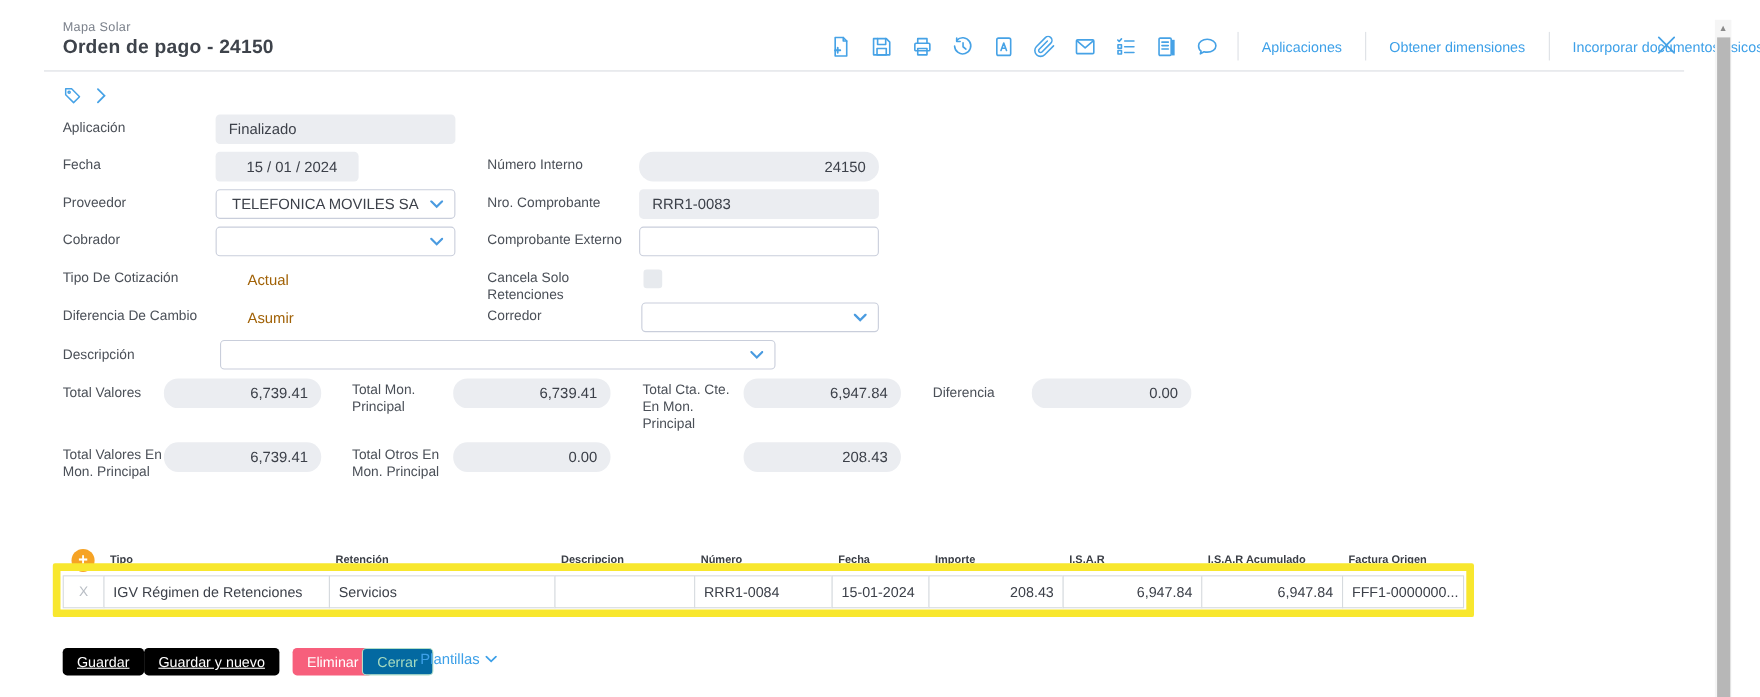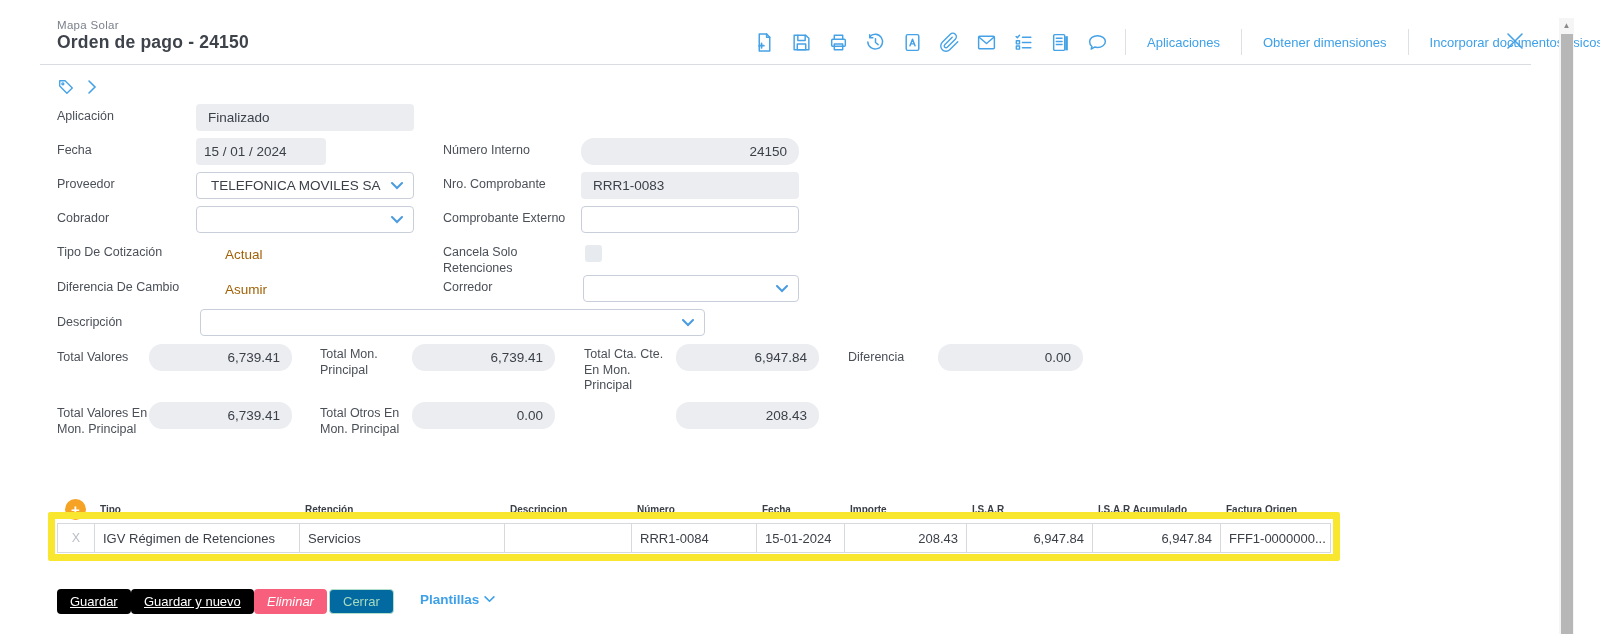--- a/index.html
+++ b/index.html
@@ -173,21 +173,21 @@
       <svg width="10" height="16" viewBox="0 0 10 16" fill="none" stroke="#46a2e6" stroke-width="1.6" stroke-linecap="round">
           <path d="M2 2l6 6-6 6"></path>
         </svg>
     </span>
   </div>
 
   <div class="lbl" style="left:57px;top:109px;">Aplicación</div>
   <div class="box ro" style="left:196px;top:104px;width:218px;">Finalizado</div>
 
   <div class="lbl" style="left:57px;top:143px;">Fecha</div>
-  <div class="box ro" style="left:196px;top:138px;width:130px;padding-left:8px;">15 / 01 / 2024</div>
+  <div class="box ro" style="left:196px;top:138px;width:130px;padding-left:28px;">15 / 01 / 2024</div>
 
   <div class="lbl" style="left:57px;top:177px;">Proveedor</div>
   <div class="sel" style="left:196px;top:172px;width:218px;">
     <span class="val">TELEFONICA MOVILES SA</span>
     <span>
         <svg width="12" height="8" viewBox="0 0 12 8" fill="none" stroke="#4a9be0" stroke-width="2" stroke-linecap="round">
           <path d="M1 1l5 5 5-5"></path>
         </svg>
       </span>
   </div>
@@ -284,23 +284,23 @@
     <div class="cell num">208.43</div>
     <div class="cell num">6,947.84</div>
     <div class="cell num">6,947.84</div>
     <div class="cell">FFF1-0000000...</div>
   </div>
 
   <div class="abs hl-yellow"></div>
 
   <div class="btn green" style="left:57px;">Guardar</div>
   <div class="btn green" style="left:131px;">Guardar y nuevo</div>
-  <div class="btn red" style="left:254px;font-style:italic;">Eliminar</div>
+  <div class="btn red" style="left:266px;">Eliminar</div>
   <div class="btn ghost" style="left:329px;">Cerrar</div>
-  <div class="link-btn" style="left:420px;font-weight:bold;">
+  <div class="link-btn" style="left:382px;">
     <span>Plantillas</span>
     <span>
         <svg width="11" height="7" viewBox="0 0 12 8" fill="none" stroke="#3da0e8" stroke-width="1.8" stroke-linecap="round">
           <path d="M1 1l5 5 5-5"></path>
         </svg>
       </span>
   </div>
 
 </div>
 

